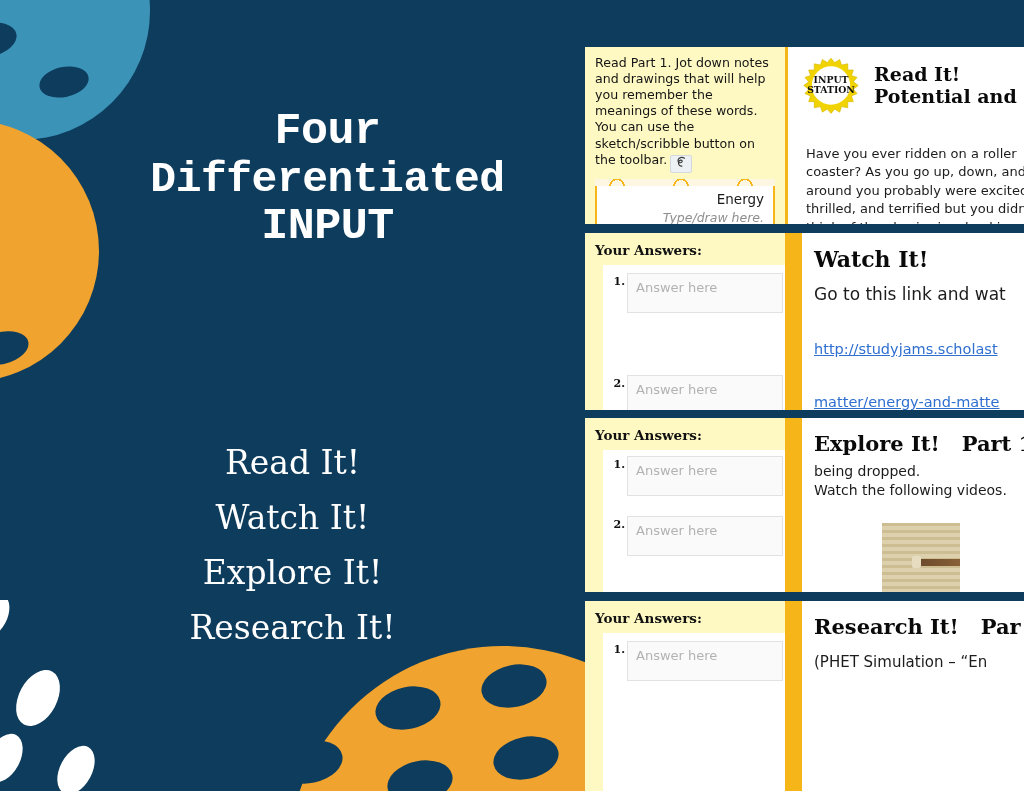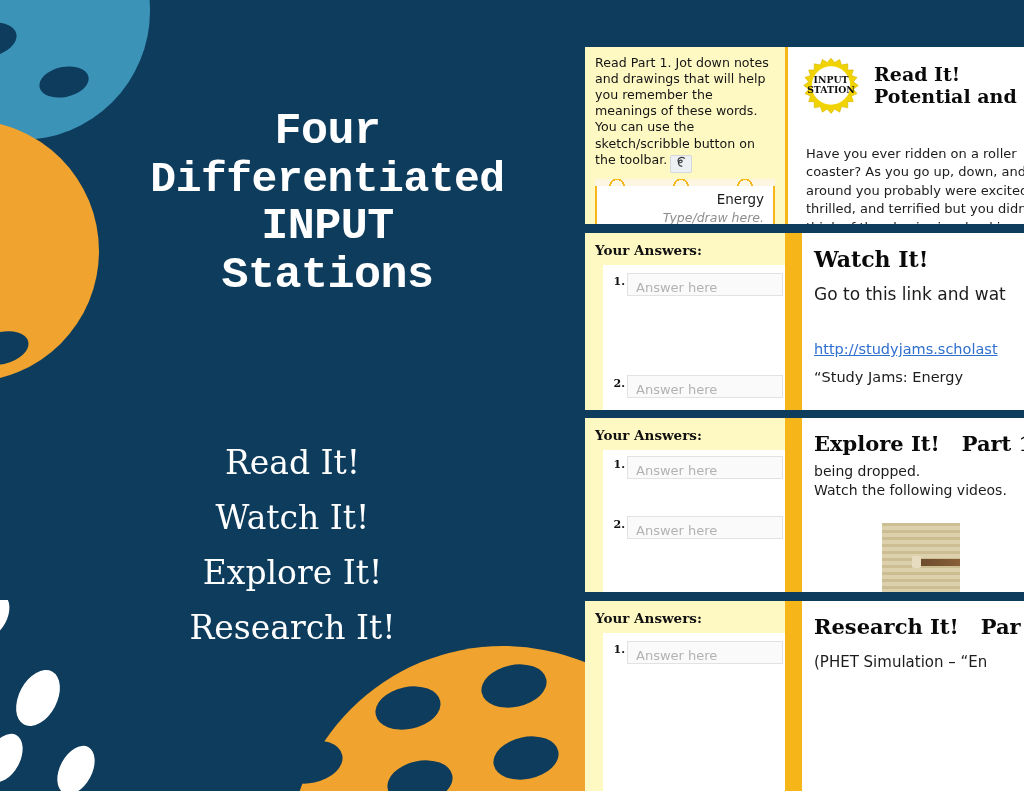--- a/index.html
+++ b/index.html
@@ -165,21 +165,21 @@
     position: absolute;
     left: -15px; top: 2px;
     width: 13px; text-align: right;
     font-family: "DejaVu Serif", serif;
     font-weight: bold;
     font-size: 11px;
     color: #111;
   }
   .ans-field {
     margin-left: 0;
-    height: 23px;
+    height: 40px;
     background: #fafafa;
     border: 1px solid #e2e2e2;
     font-family: "DejaVu Sans", sans-serif;
     font-size: 13px;
     color: #b2b2b2;
     line-height: 28px;
     padding-left: 8px;
     overflow: hidden;
     white-space: nowrap;
   }
@@ -350,21 +350,20 @@
       <ellipse cx="40" cy="158" rx="16" ry="26" transform="rotate(28 40 158)"></ellipse>
       <ellipse cx="112" cy="170" rx="16" ry="26" transform="rotate(28 112 170)"></ellipse>
       <ellipse cx="58" cy="216" rx="16" ry="26" transform="rotate(28 58 216)"></ellipse>
     </g>
   </svg>
 
   <div id="headline">
     <span class="ln">Four</span>
     <span class="ln small">Differentiated</span>
     <span class="ln">INPUT</span>
-    <span class="ln">Stations</span>
   </div>
 
   <div id="station-list">
     <span class="item">Read It!</span>
     <span class="item">Watch It!</span>
     <span class="item">Explore It!</span>
     <span class="item">Research It!</span>
   </div>
 
   <div id="cards">
@@ -417,20 +416,21 @@
             <div class="ans-field">Answer here</div>
           </div>
         </div>
       </div>
       <div class="gold-bar"></div>
       <div class="card-right">
         <div class="card-title">Watch It!</div>
         <div class="lead">Go to this link and wat</div>
         <div class="links">
           <a class="link" href="#">http://studyjams.scholast</a>
+          <a class="link" href="#">matter/energy-and-matte</a>
         </div>
         <div class="caption">“Study Jams:  Energy</div>
       </div>
     </div>
 
     <div class="card" id="card-3">
       <div class="card-left">
         <div class="answers-title">Your Answers:</div>
         <div class="answers-sheet">
           <div class="ans-row" style="top:6px;left:24px;right:6px;">

